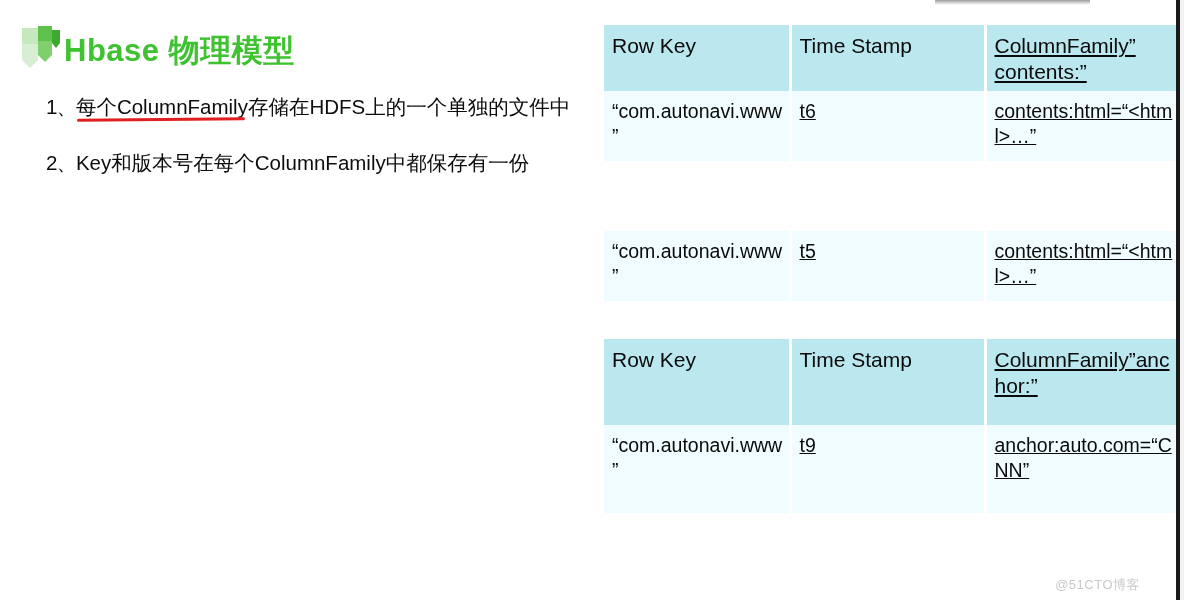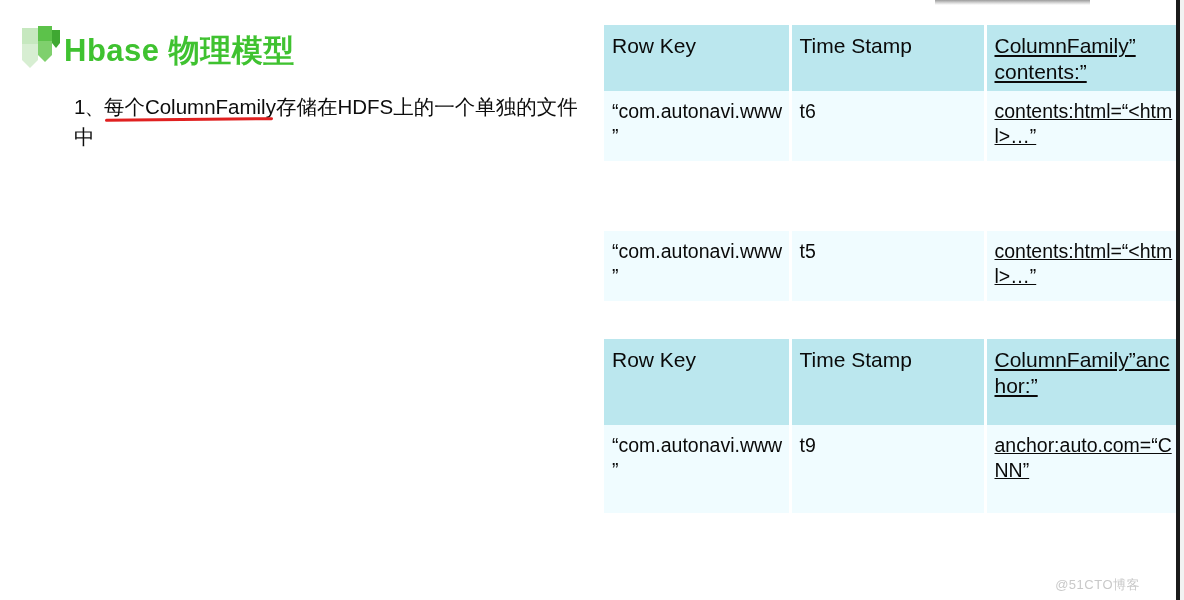--- a/index.html
+++ b/index.html
@@ -101,21 +101,20 @@
     top: 92px;
     width: 540px;
   }
   .bullet {
     color: #0d0d0d;
     font-size: 20.5px;
     line-height: 30px;
     margin-bottom: 26px;
     position: relative;
     letter-spacing: 0px;
-    margin-left: 28px;
   }
   .bullet:last-child { margin-bottom: 0; }
   .bullet .num { letter-spacing: -1px; }
 
   
   .red-underline {
     position: absolute;
     left: 31px;
     top: 26px;
     width: 168px;
@@ -157,21 +156,21 @@
     line-height: 26px;
   }
   #tbl-contents thead th { height: 50px; }
   #tbl-anchor  thead th { height: 72px; }
 
   .tbl tbody tr { background: #f0fcff; padding-left: 20px; }
   .tbl tbody tr.sep { background: #ffffff; height: 4px; }
   .tbl tbody td { height: 56px; }
   #tbl-anchor tbody td { height: 74px; }
 
-  .nowrapcell { white-space: nowrap; }
+  .nowrapcell { white-space: nowrap; text-decoration: underline; }
 
   
   .watermark {
     position: absolute;
     right: 16px;
     bottom: 6px;
     font-size: 13px;
     color: #c9c9c9;
     letter-spacing: .5px;
     user-select: none;
@@ -203,20 +202,23 @@
       <span class="title-text">Hbase 物理模型</span>
     </div>
 
     <div class="bullets">
 
       <div class="bullet">
         <span class="num">1、</span><span>每个ColumnFamily存储在HDFS上的一个单独的文件中</span>
         <span class="red-underline"></span>
       </div>
 
+      <div class="bullet">
+        <span class="num">2、</span><span>Key和版本号在每个ColumnFamily中都保存有一份</span>
+      </div>
 
 
     </div>
   </div>
 
   <table class="tbl" id="tbl-contents">
     <colgroup>
         <col class="c1">
         <col class="c2">
         <col class="c3">

